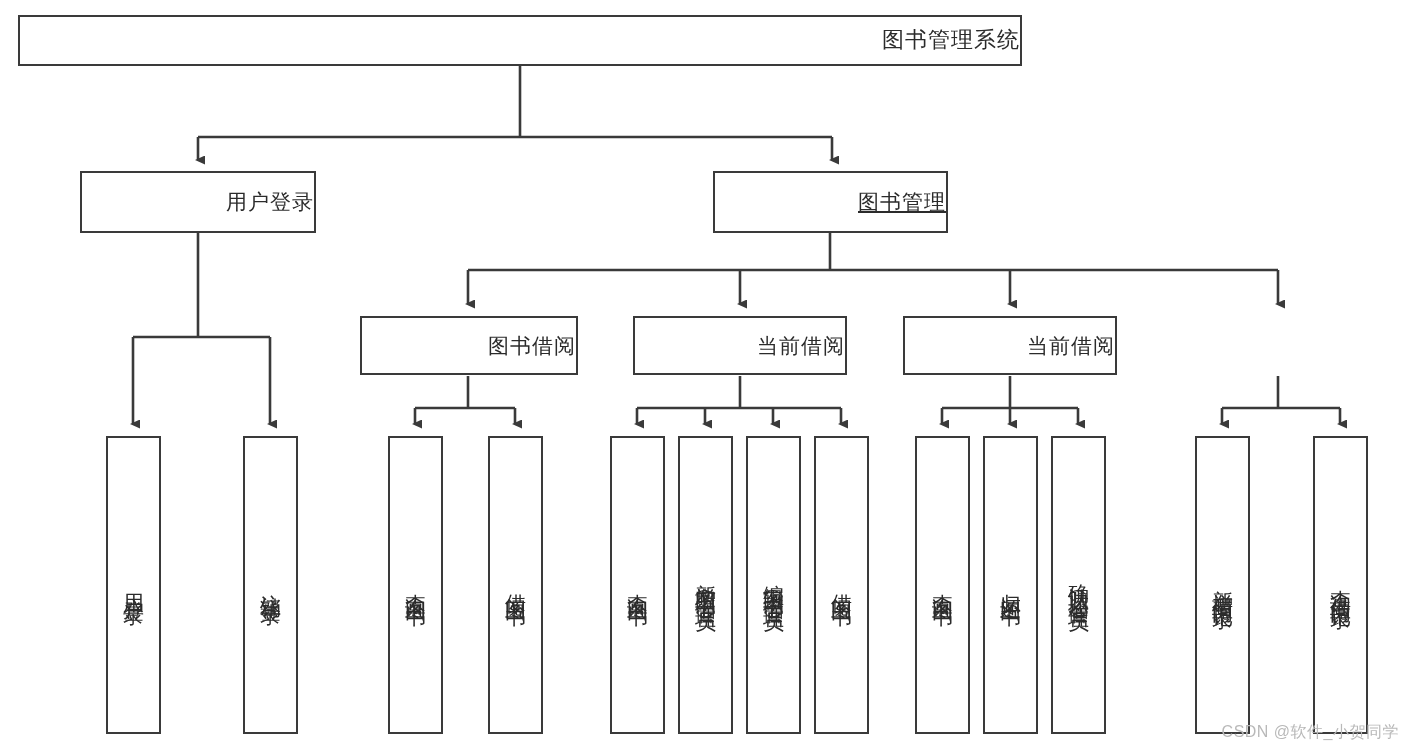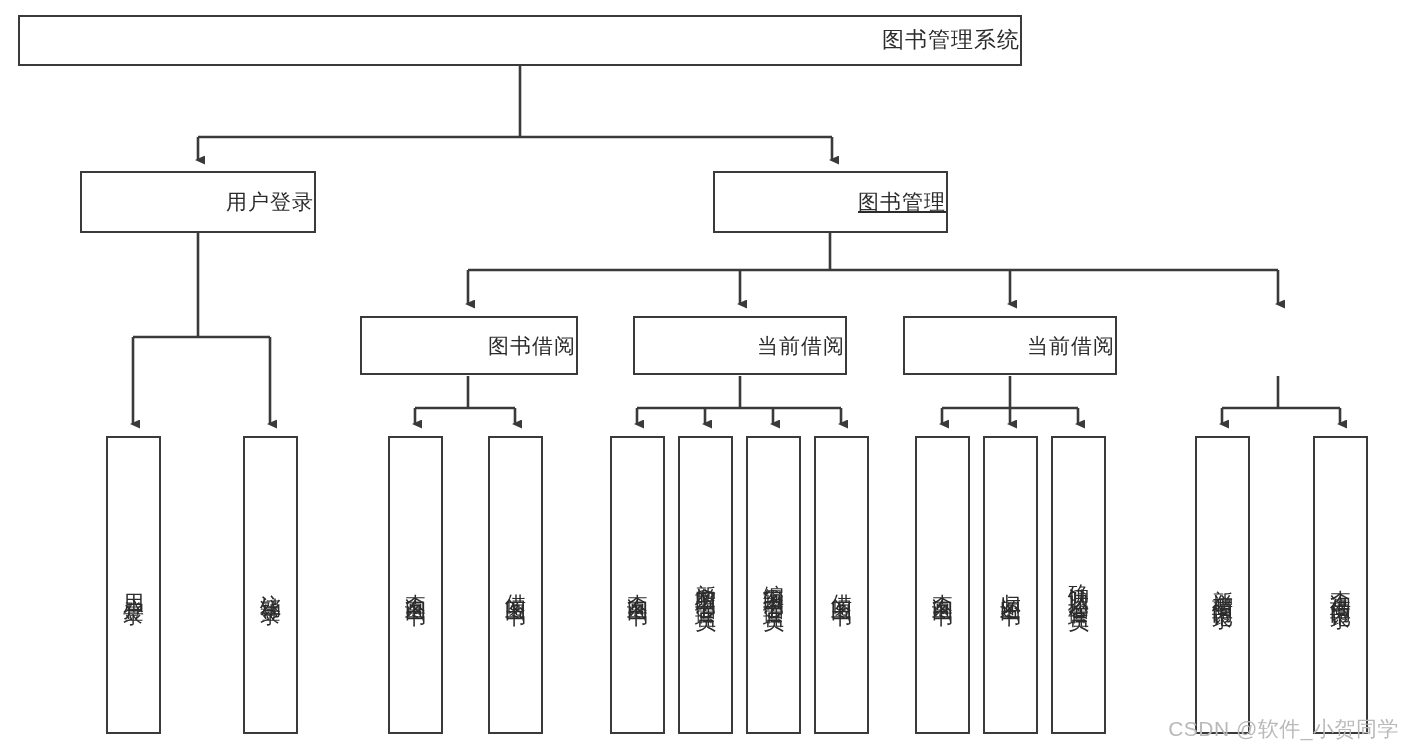--- a/index.html
+++ b/index.html
@@ -33,21 +33,21 @@
   }
   .node.vert > span{
     writing-mode:vertical-rl;
     text-orientation:upright;
     display:block;
   }
   .node.root{font-size:22px;}
   .watermark{
     position:absolute;
     right:6px;bottom:4px;
-    font-size:21px;
+    font-size:16px;
     color:#b9b9b9;
     letter-spacing:0.5px;
     white-space:nowrap;
   }
 </style>
 </head>
 <body>
 
 <div id="stage">
 

